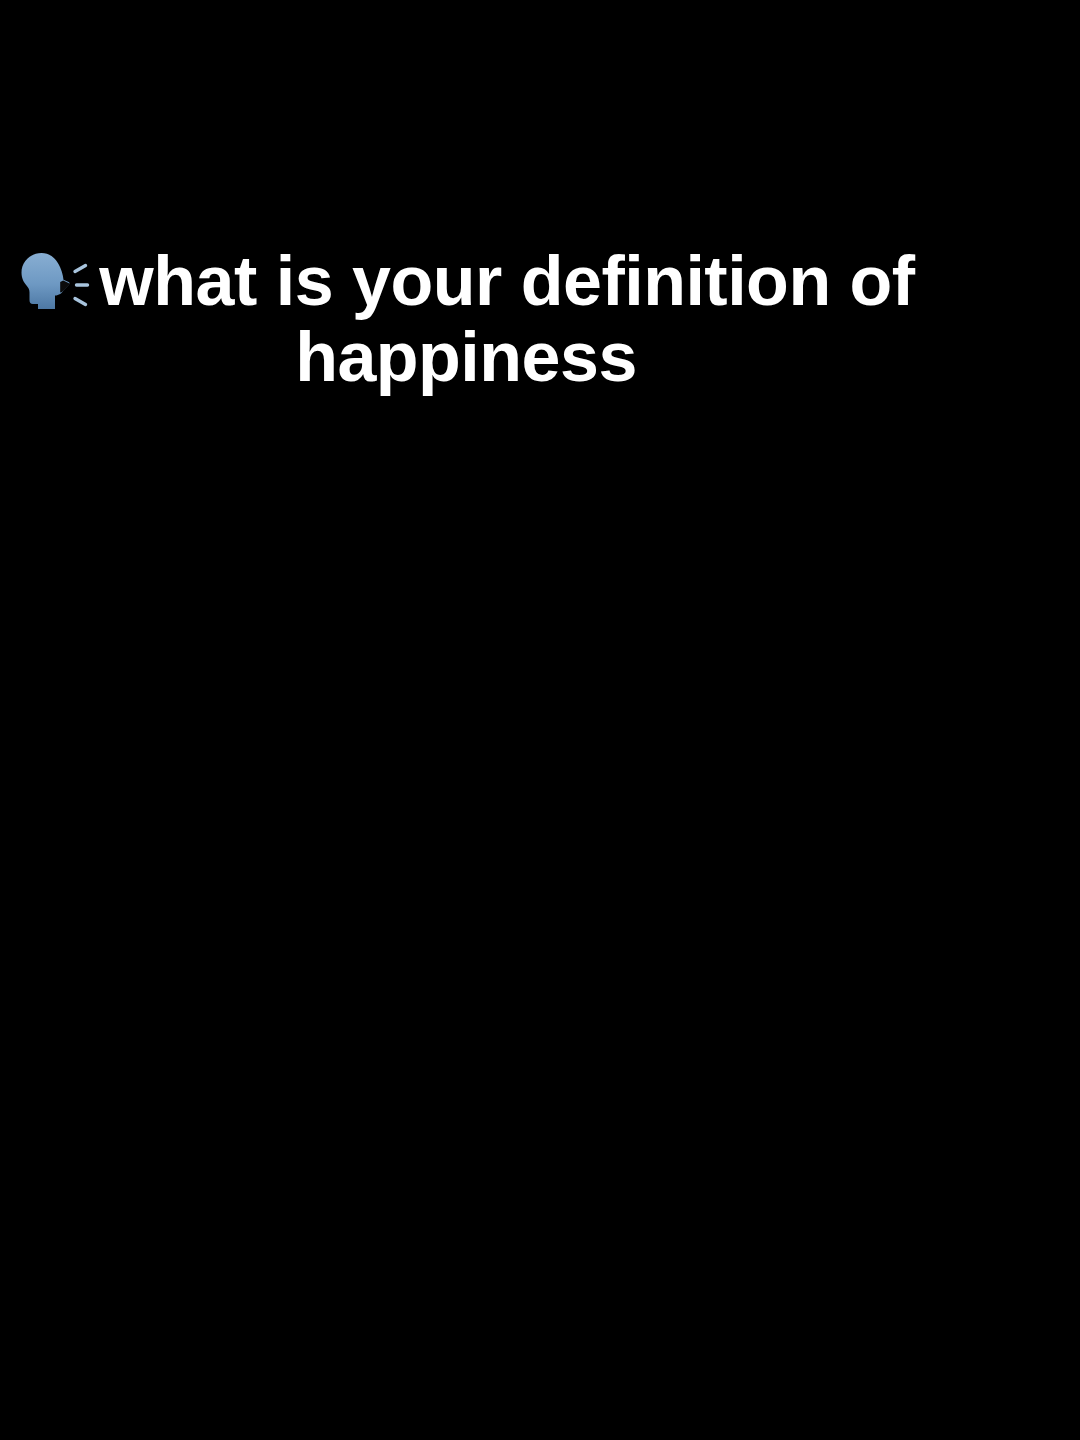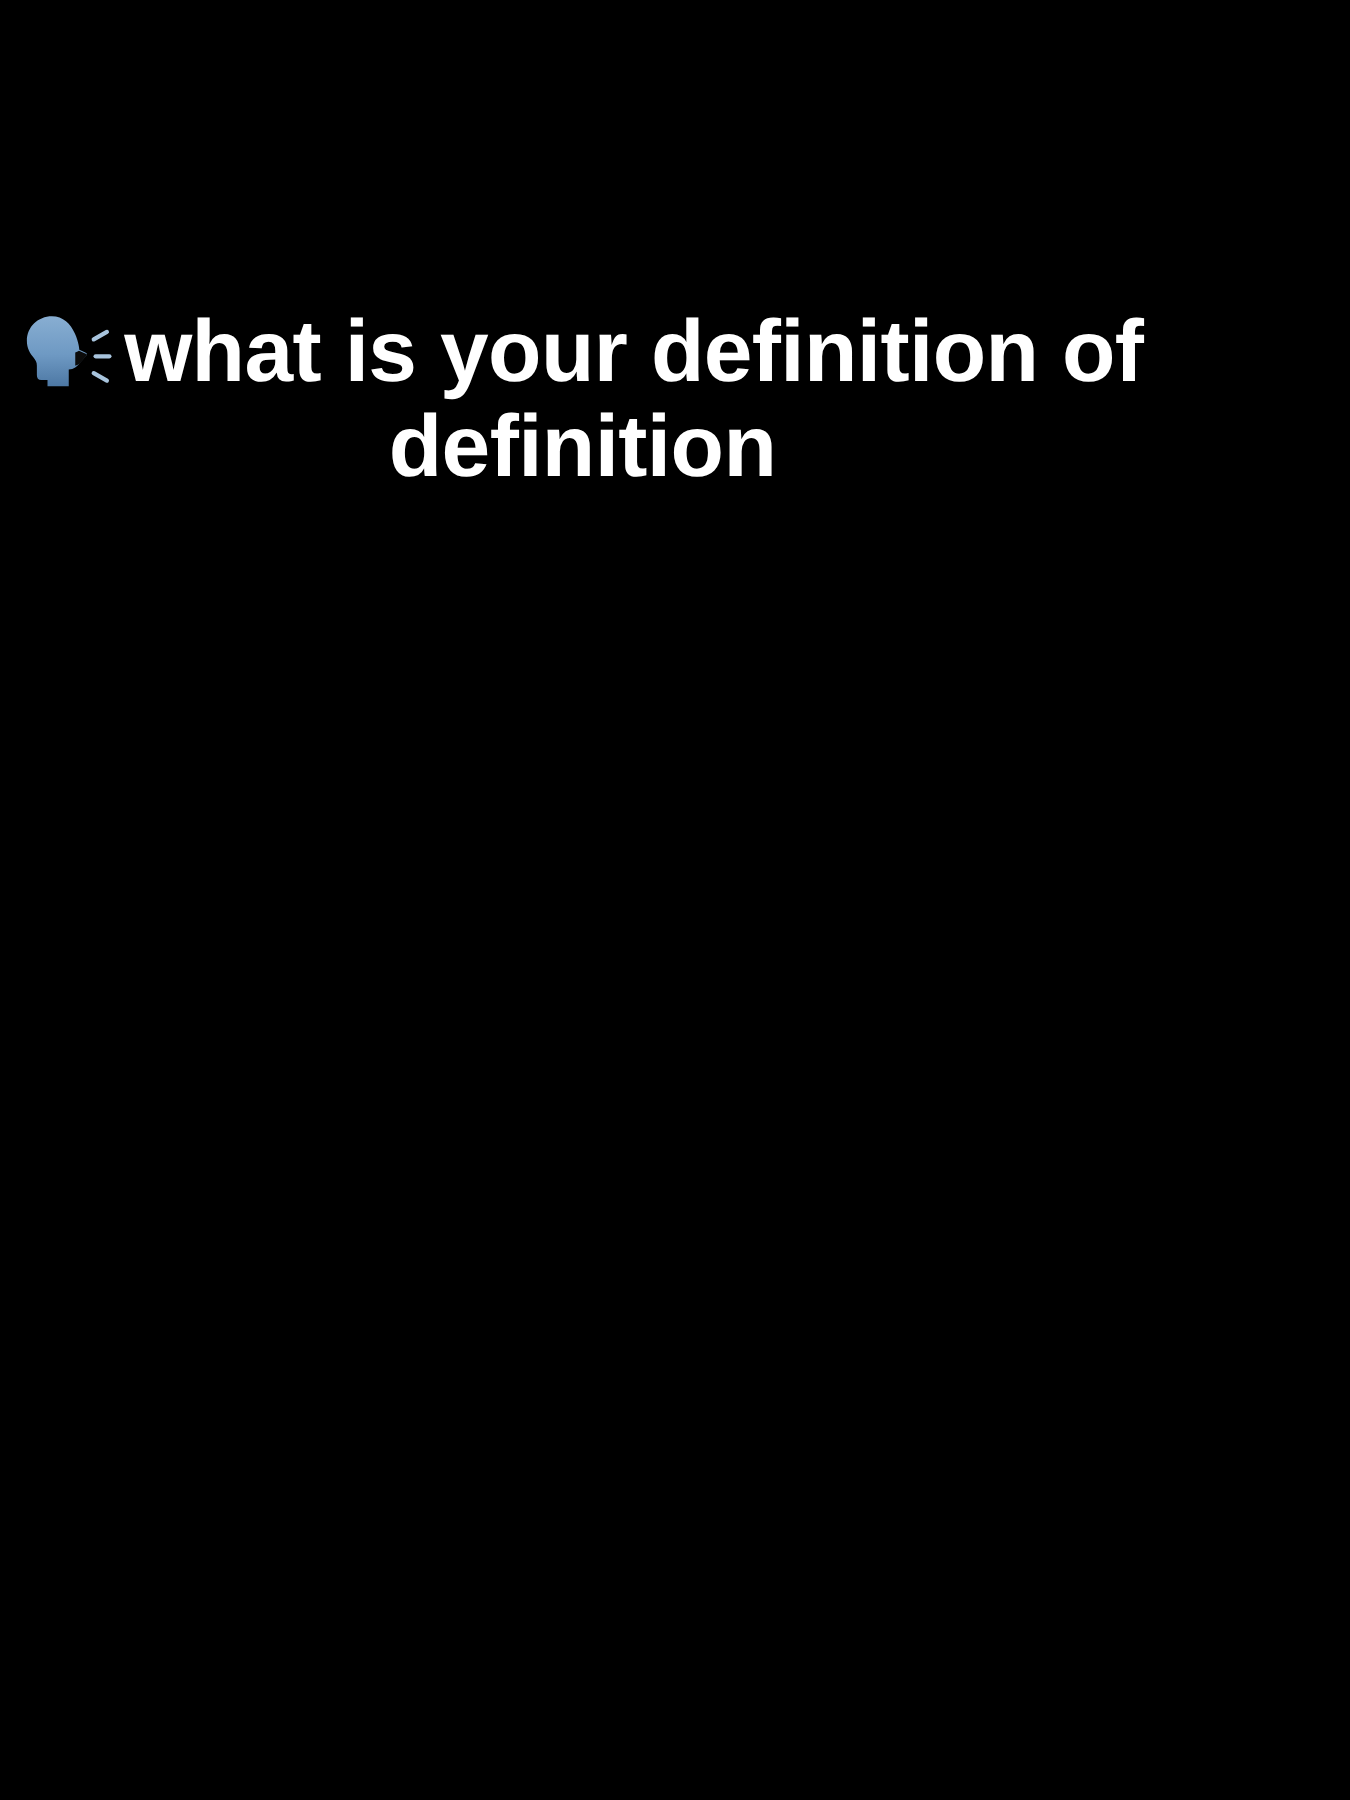--- a/index.html
+++ b/index.html
@@ -114,18 +114,18 @@
               <line x1="58" y1="20.5" x2="68.5" y2="14.5"></line>
               <line x1="59.5" y1="34" x2="70.5" y2="34"></line>
               <line x1="58" y1="47.5" x2="68.5" y2="53.5"></line>
             </g>
           </svg>
         </span>
       </span><span class="caption-text">what is your definition of</span>
     </div>
 
     <div class="caption-line">
-      <span class="caption-text">definition</span>
+      <span class="caption-text">happiness</span>
     </div>
 
   </div>
 
 </div>
 
 </body></html>

